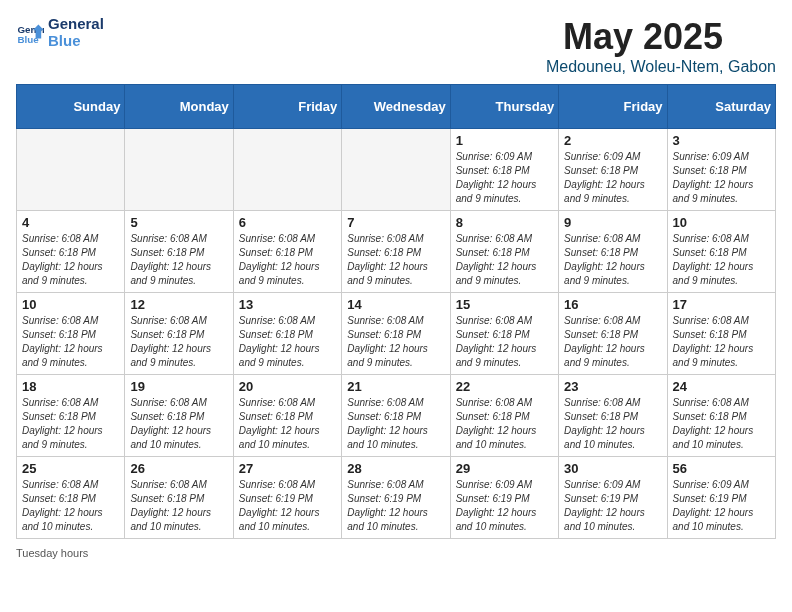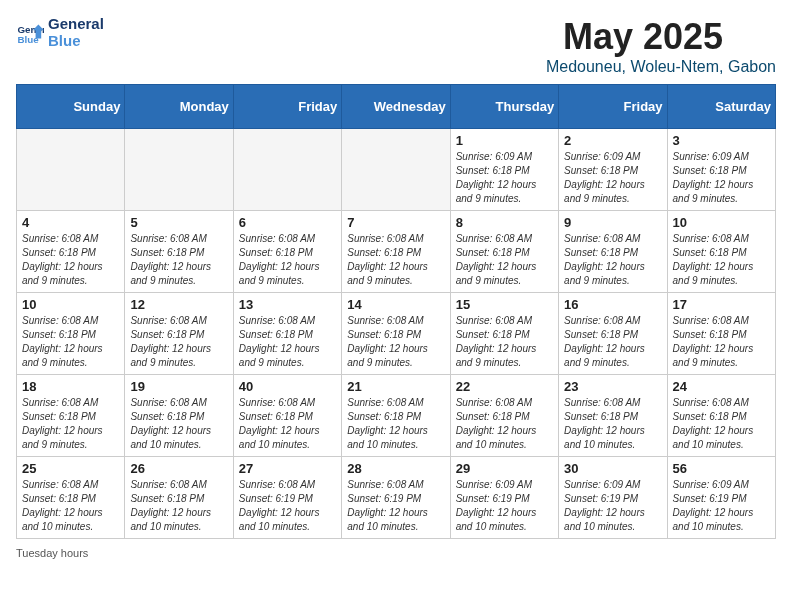--- a/index.html
+++ b/index.html
@@ -237,21 +237,21 @@
 Sunset: 6:18 PM
 Daylight: 12 hours and 9 minutes.</div>
         </td>
         <td>
           <span class="day-number">19</span>
           <div class="day-info" style="white-space: pre-line;">Sunrise: 6:08 AM
 Sunset: 6:18 PM
 Daylight: 12 hours and 10 minutes.</div>
         </td>
         <td>
-          <span class="day-number">40</span>
+          <span class="day-number">20</span>
           <div class="day-info" style="white-space: pre-line;">Sunrise: 6:08 AM
 Sunset: 6:18 PM
 Daylight: 12 hours and 10 minutes.</div>
         </td>
         <td>
           <span class="day-number">21</span>
           <div class="day-info" style="white-space: pre-line;">Sunrise: 6:08 AM
 Sunset: 6:18 PM
 Daylight: 12 hours and 10 minutes.</div>
         </td>

